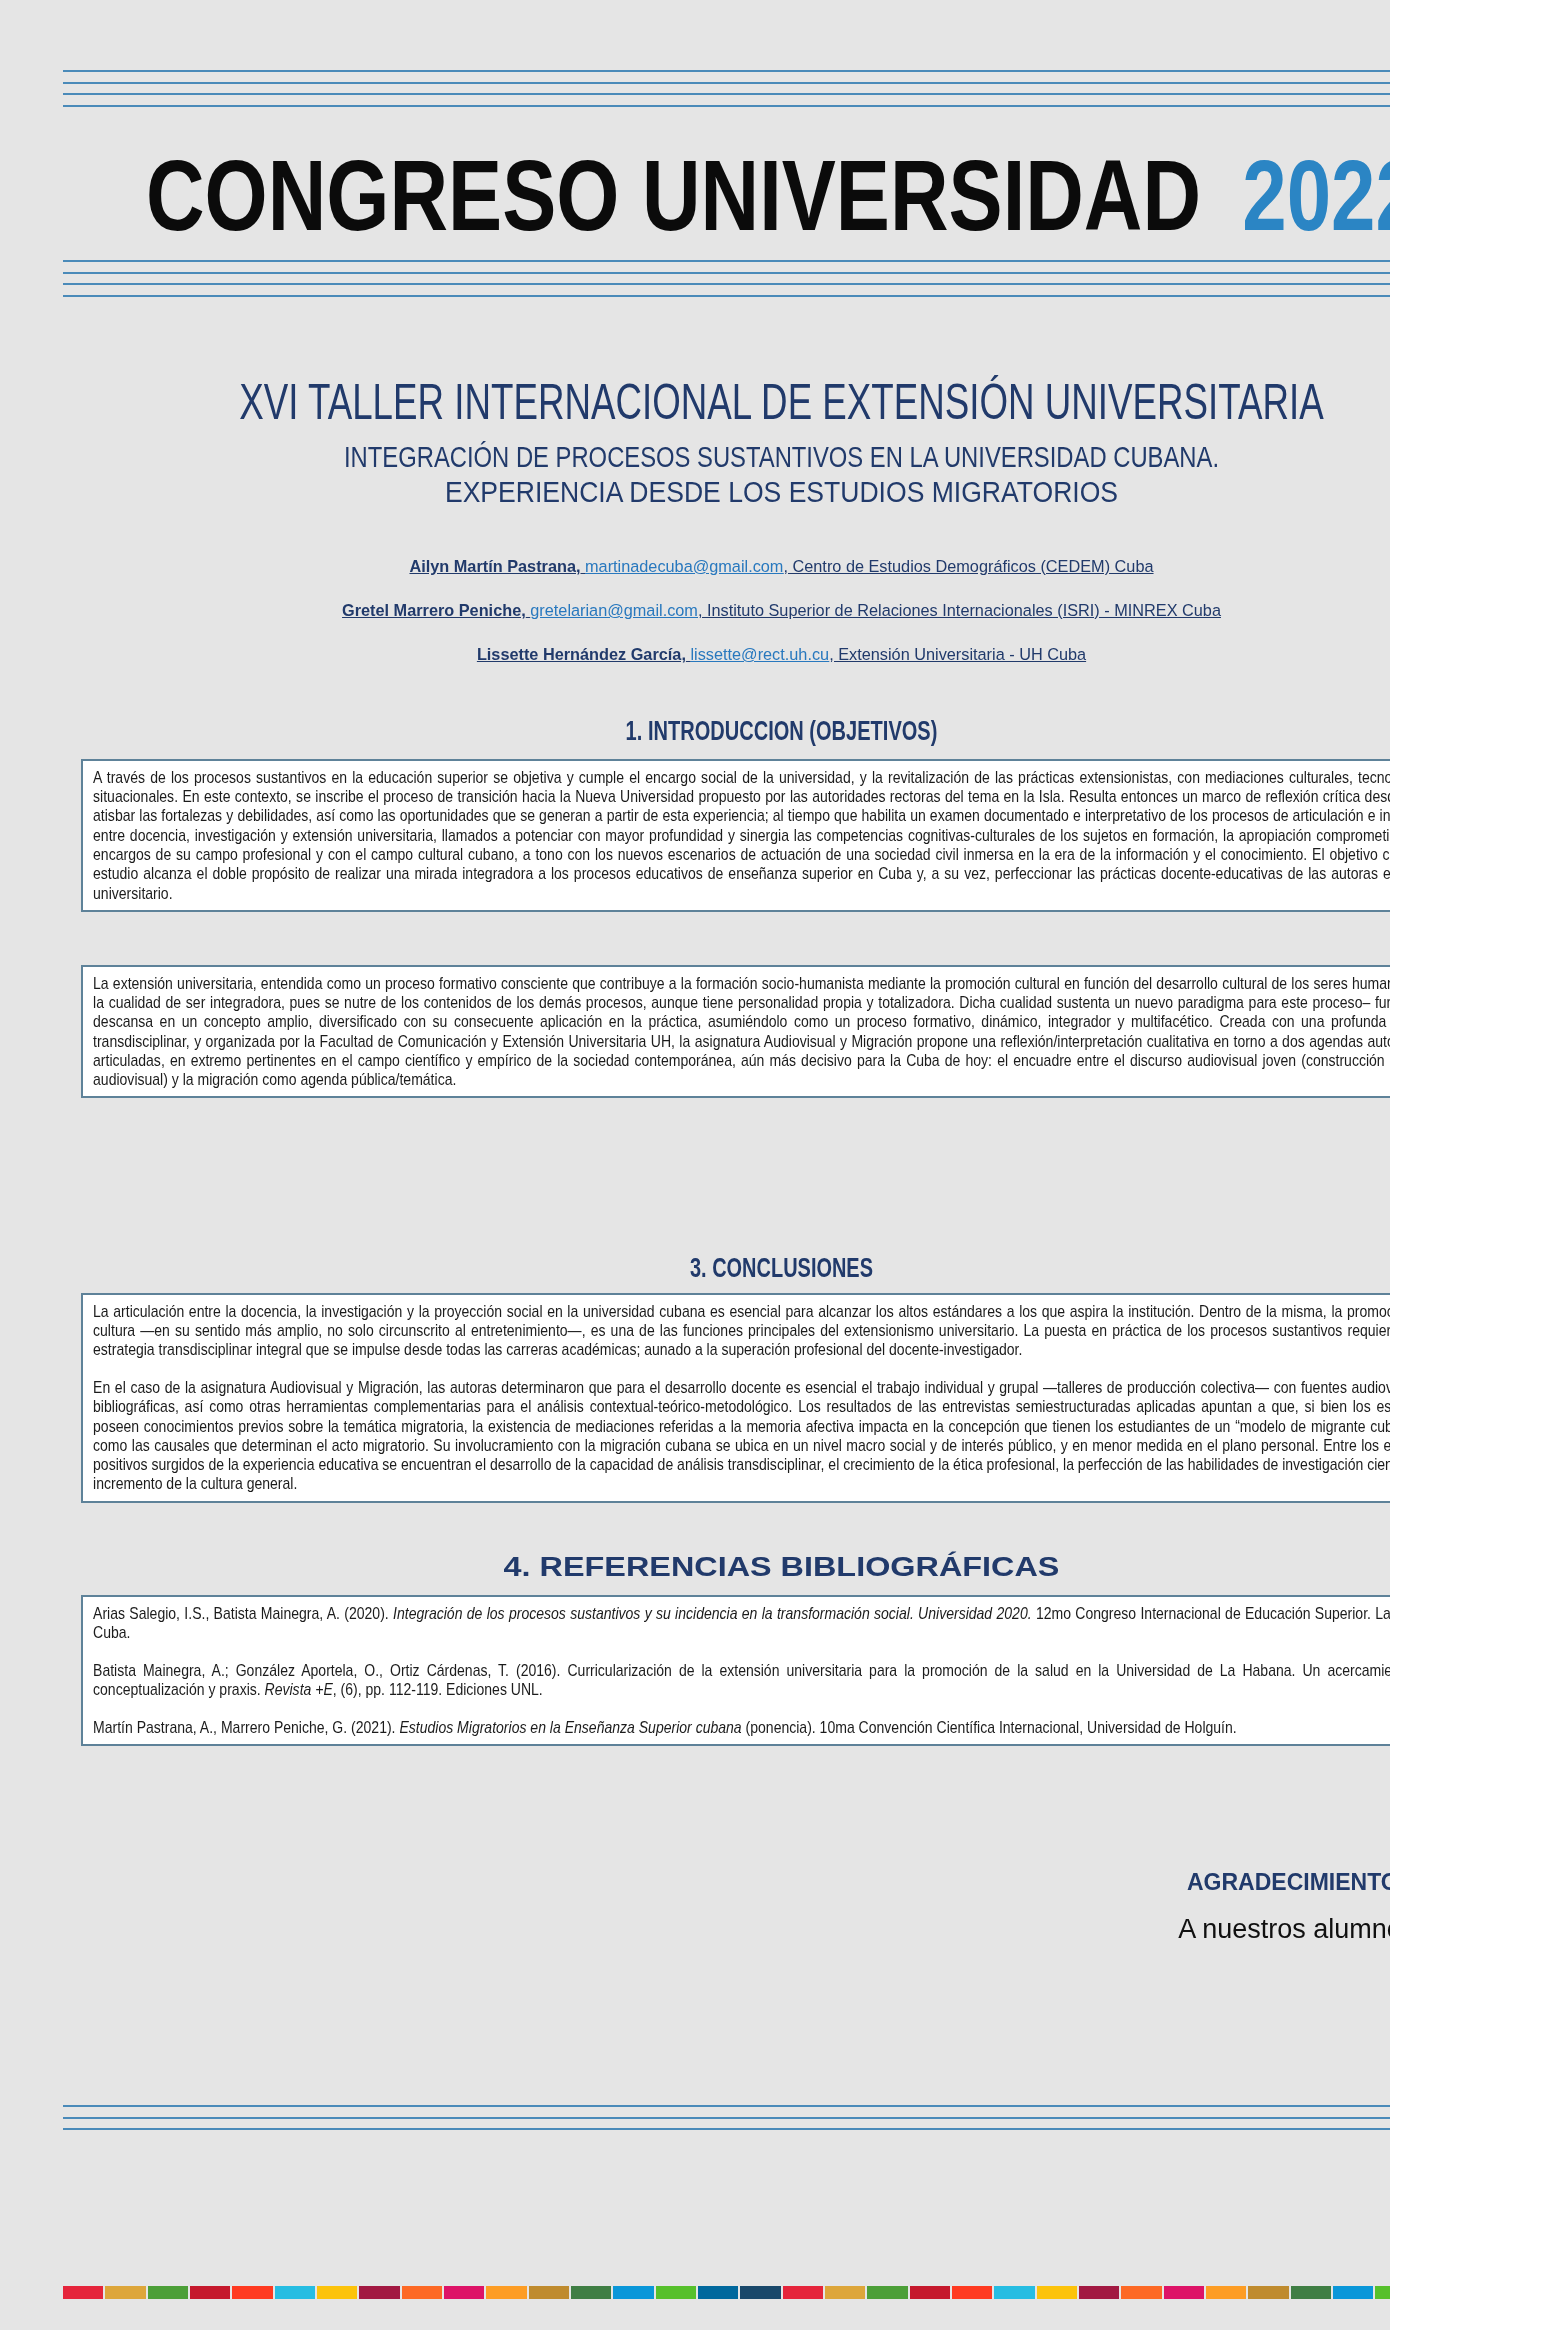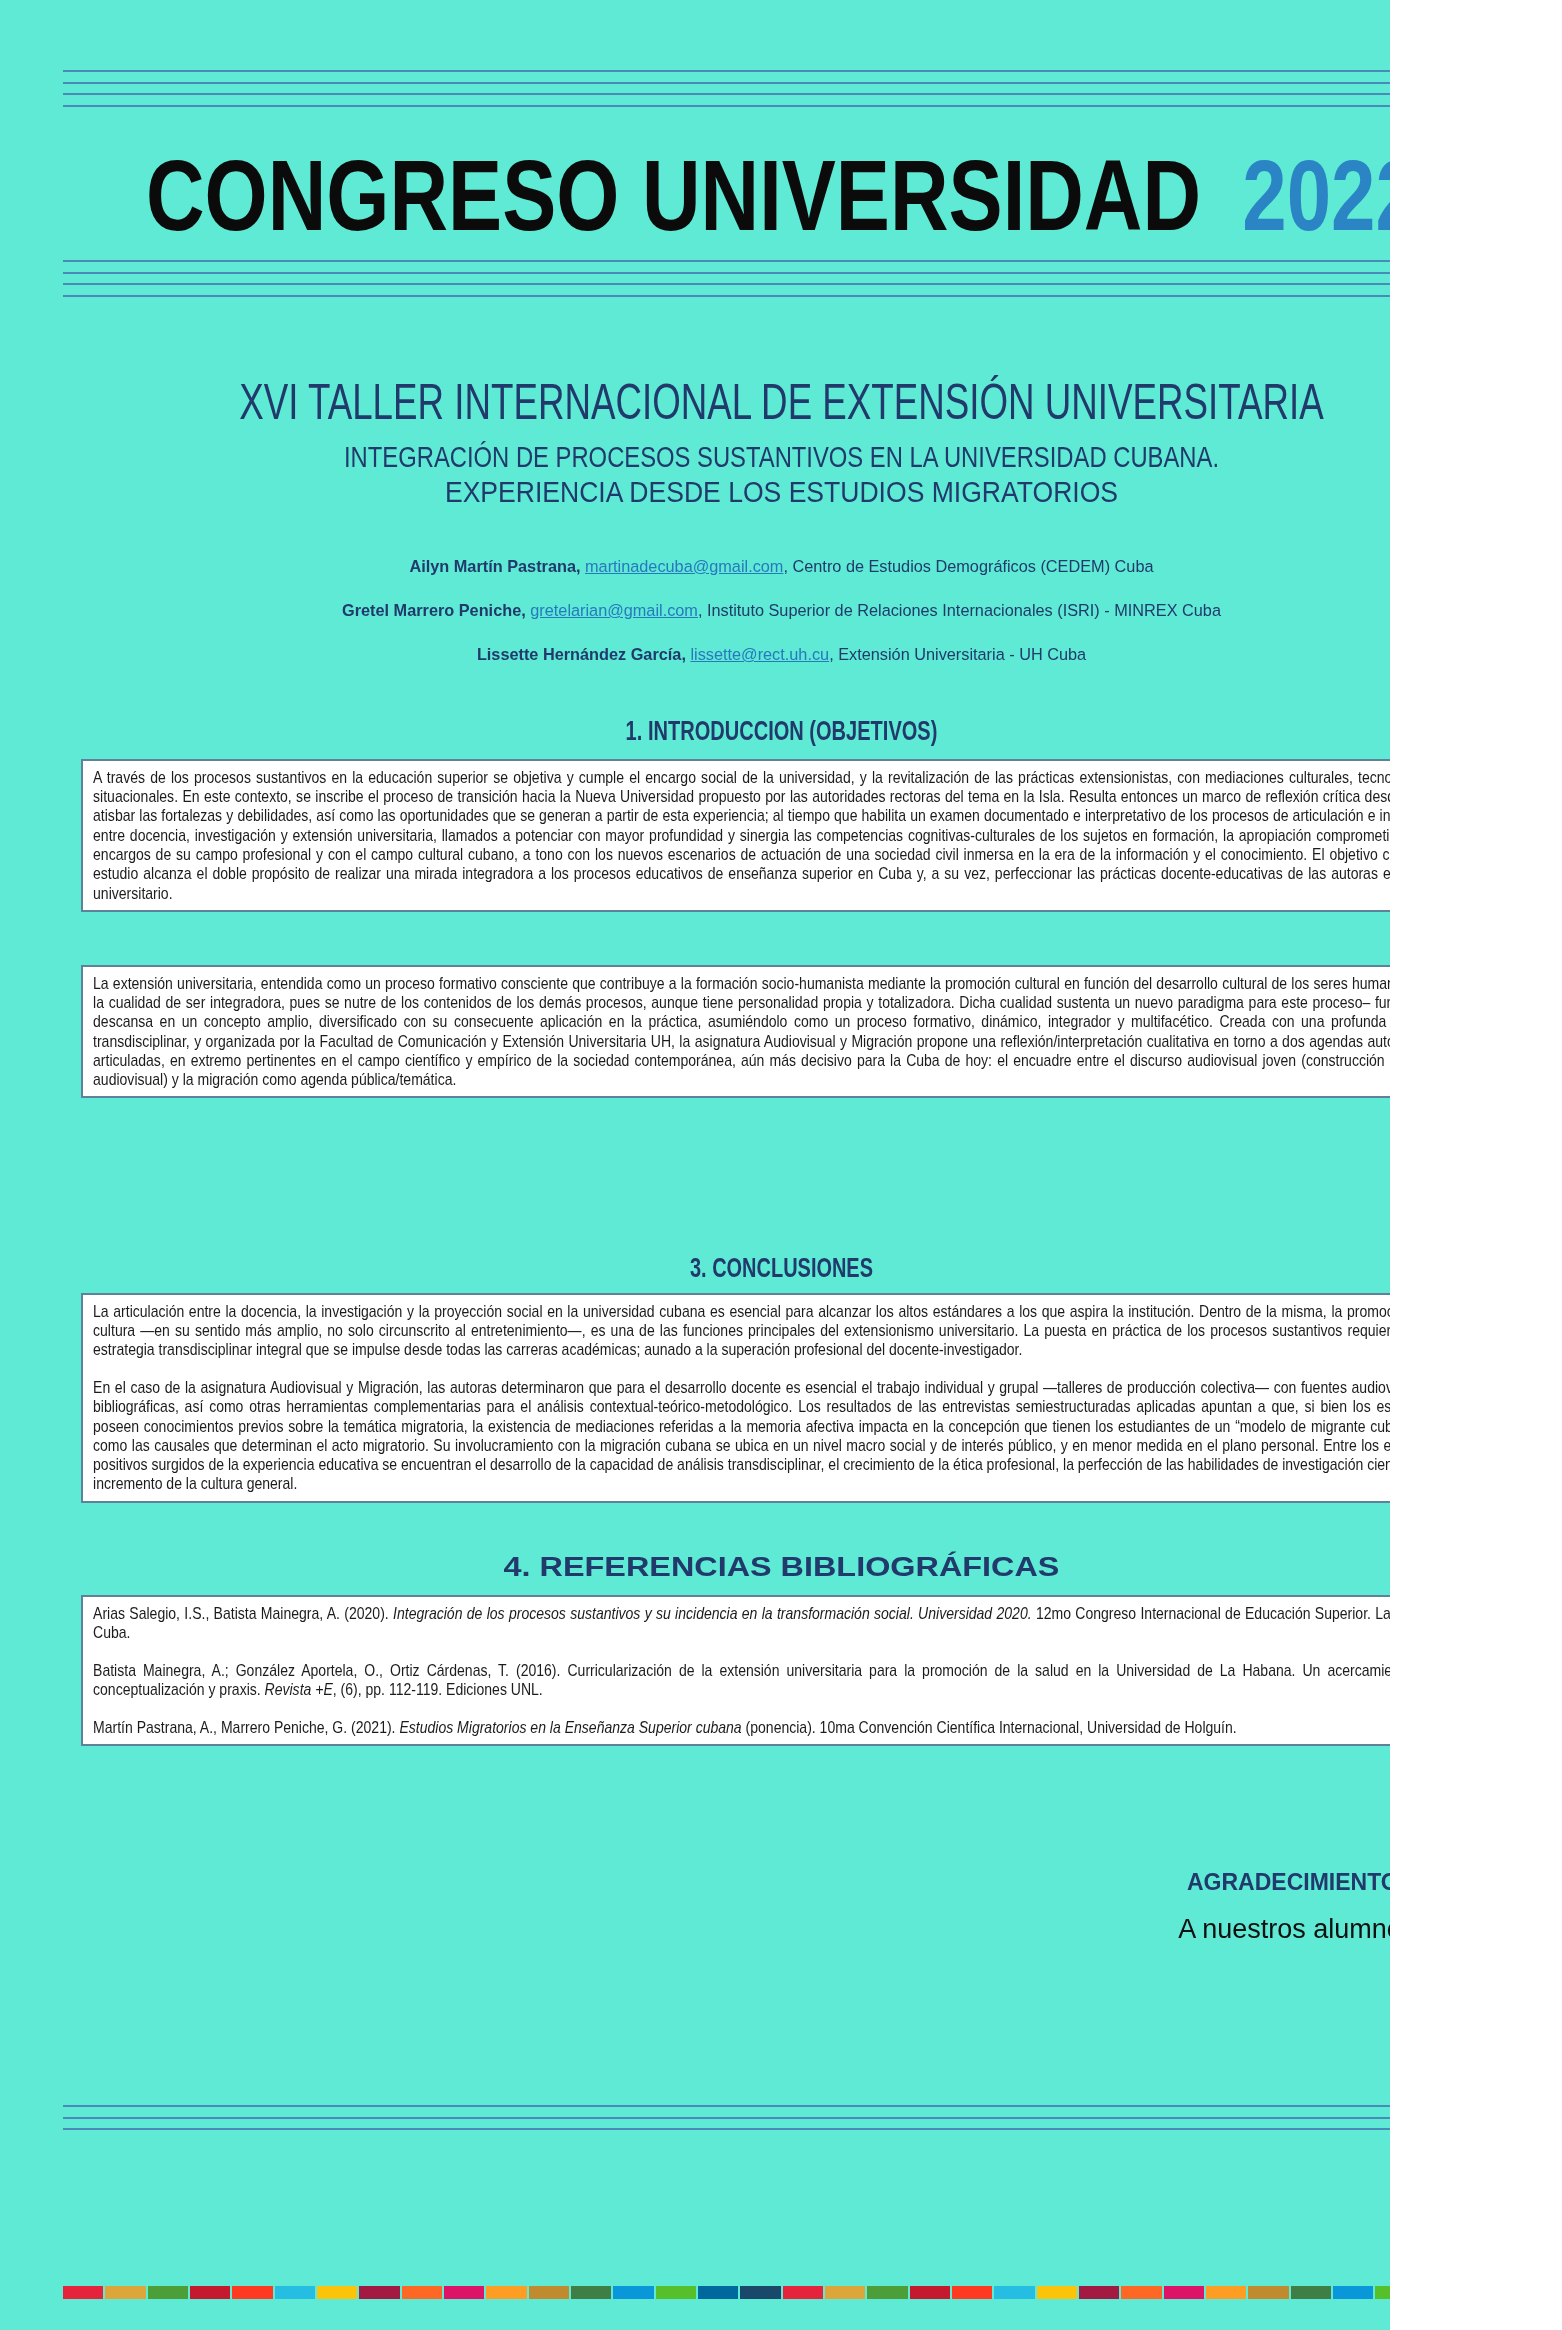--- a/index.html
+++ b/index.html
@@ -1,16 +1,16 @@
 <!DOCTYPE html>
 <html style="--navy: #213a6b; --line-blue: #4a8ab9; --link-blue: #2878be; --box-border: #5e8299; --bar-blue: #1186bf; --year-blue: #2b85c4; --body-text: #1c1c1c;font-size:11px"><head>
 <meta charset="utf-8">
 <style>
   html,body{margin:0;padding:0;background:#ffffff;}
-  .page{position:relative;width:1390px;height:2330px;background:#5eead4;overflow:hidden;
+  .page{position:relative;width:1390px;height:2330px;background:#e5e5e5;overflow:hidden;
         font-family:"Liberation Sans",sans-serif;}
 
   
   .rule-group{position:absolute;left:63px;width:1437px;display:flex;flex-direction:column;gap:9.5px;}
   .rule{height:2px;background:var(--line-blue,#4a8ab9);}
   .rules-top{top:70px;}
   .rules-mid{top:260px;}
   .rules-bottom{top:2105px;}
 
   
@@ -22,21 +22,21 @@
   
   .svg-line{position:absolute;left:63px;width:1437px;overflow:visible;}
   .svg-line text{font-family:"Liberation Sans",sans-serif;}
   .event-title text{fill:var(--navy,#213a6b);font-size:74px;}
   .event-sub text{fill:var(--navy,#213a6b);font-size:44px;}
   .sec-head text{fill:var(--navy,#213a6b);font-size:42px;font-weight:bold;}
 
   
   .authors{position:absolute;left:63px;top:557px;width:1437px;text-align:center;
            color:var(--navy,#213a6b);font-size:16.3px;}
-  .author-line{margin:0 0 25px 0;}
+  .author-line{margin:0 0 25px 0;text-decoration:underline;}
   .author-name{font-weight:bold;}
   .author-email{color:var(--link-blue,#2878be);text-decoration:underline;cursor:pointer;}
 
   
   .box{position:absolute;left:81px;width:1400px;border:2px solid var(--box-border,#5e8299);
        background:#fff;padding:6.8px 0;box-sizing:border-box;}
   .box-inner{width:1667px;transform:scaleX(0.825);transform-origin:left top;
              padding:0 12.2px;box-sizing:border-box;}
   .box-inner p{margin:0;font-size:17px;line-height:19.3px;text-align:justify;
                color:var(--body-text,#1c1c1c);}

